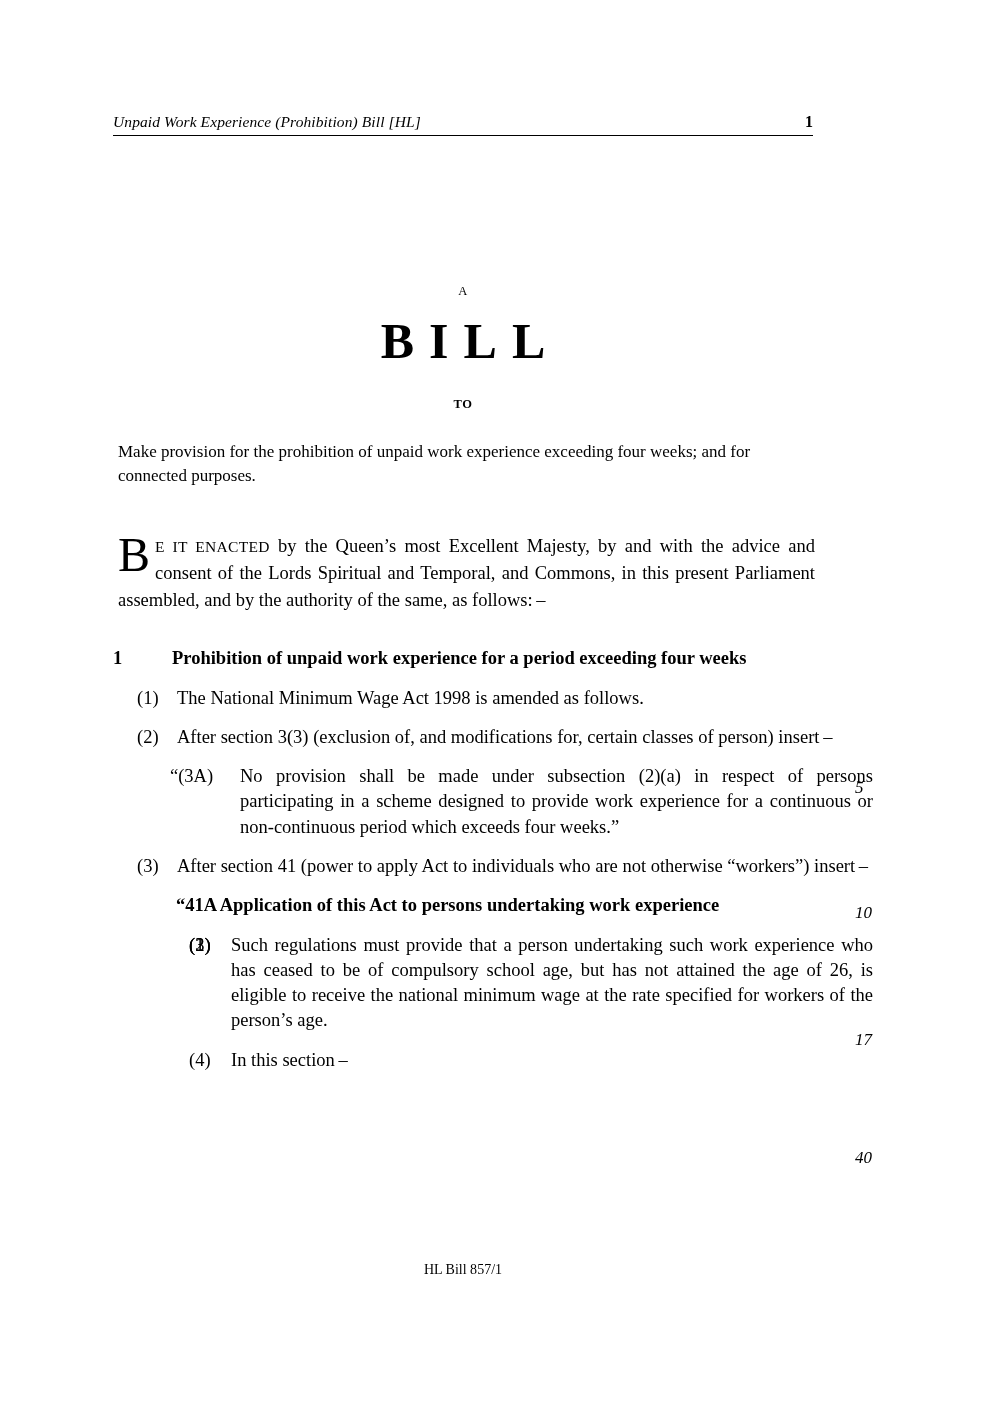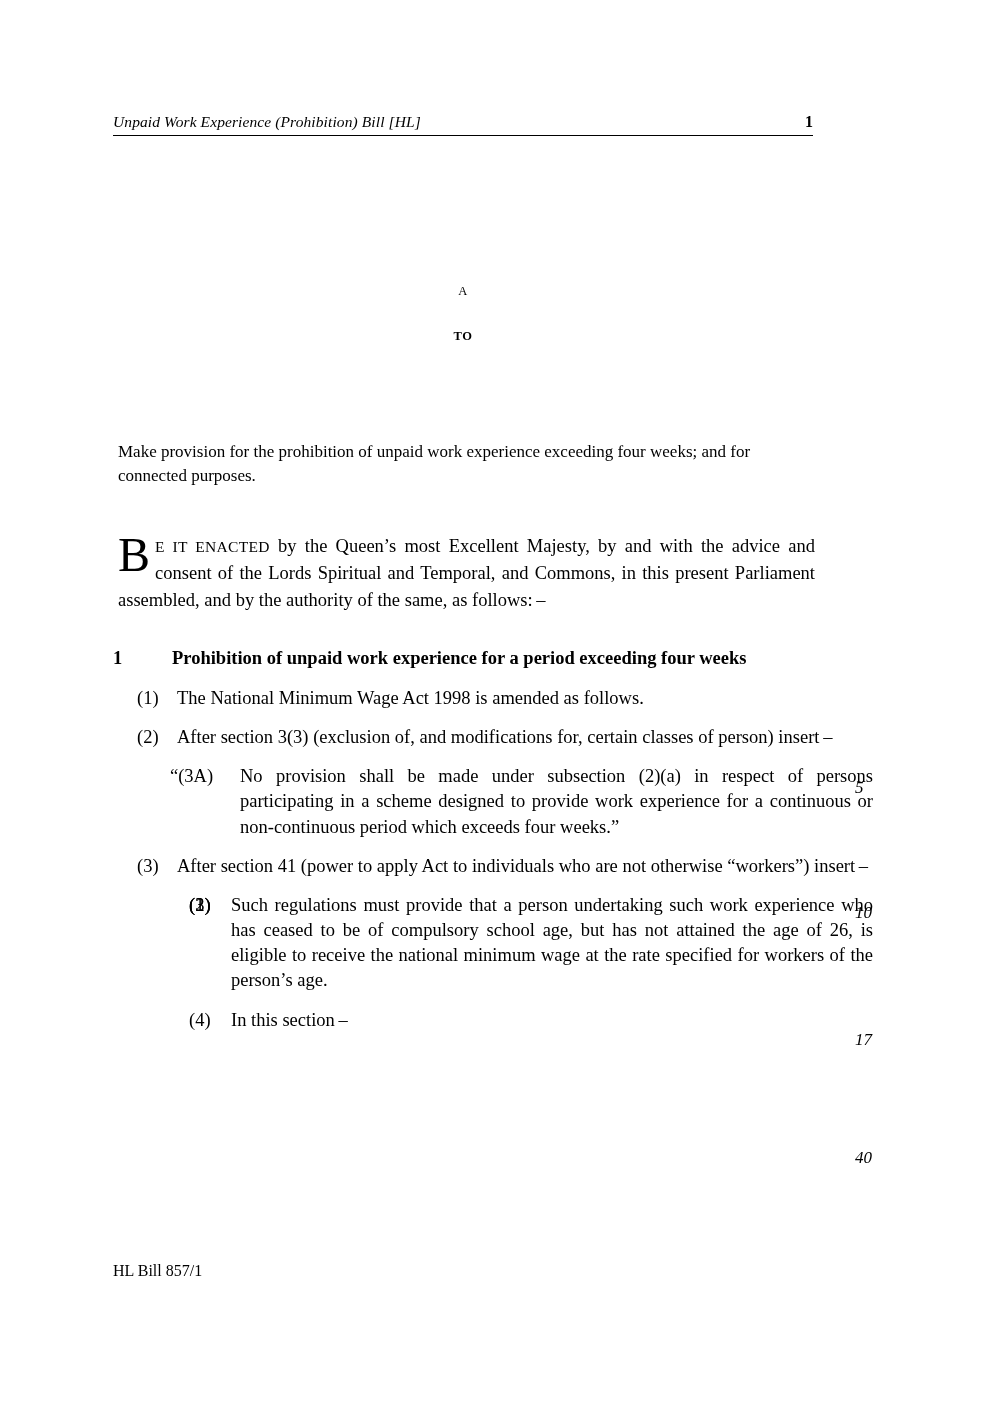--- a/index.html
+++ b/index.html
@@ -193,36 +193,37 @@
   }
 
   
   .footer {
     position: absolute;
     left: 113px;
     top: 1262px;
     width: 700px;
     display: flex;
     align-items: baseline;
-    justify-content: flex-start;
-    font-size: 16px;
+    justify-content: center;
+    font-size: 14px;
   }
 </style>
 </head>
 <body>
 
 <div class="page">
 
   <div class="running-head">
     <span class="running-head-title">Unpaid Work Experience (Prohibition) Bill [HL]</span>
     <span class="running-head-page">1</span>
   </div>
 
   <div class="title-block">
     <div class="title-a">A</div>
+    <div class="title-bill">BILL</div>
     <div class="title-to">TO</div>
   </div>
 
   <div class="long-title">Make provision for the prohibition of unpaid work experience exceeding four weeks; and for connected purposes.</div>
 
   <div class="enacting">
     <span class="dropcap">B</span><span class="smallcaps">E IT ENACTED</span><span> by the Queen’s most Excellent Majesty, by and with the advice and consent of the Lords Spiritual and Temporal, and Commons, in this present Parliament assembled, and by the authority of the same, as follows: –</span>
   </div>
 
   <div class="body-area">
@@ -245,20 +246,21 @@
     <div class="para lvl-quote">
       <span class="marker">“(3A)</span>
       <span class="ptext">No provision shall be made under subsection (2)(a) in respect of persons participating in a scheme designed to provide work experience for a continuous or non-continuous period which exceeds four weeks.”</span>
     </div>
 
     <div class="para lvl1">
       <span class="marker">(3)</span>
       <span class="ptext">After section 41 (power to apply Act to individuals who are not otherwise “workers”) insert –</span>
     </div>
 
+    <div class="inserted-head">“41A  Application of this Act to persons undertaking work experience</div>
 
     <div class="para lvl2">
       <span class="marker">(1)</span>
     </div>
 
     <div class="para lvl2">
       <span class="marker">(2)</span>
     </div>
 
     <div class="para lvl2">

